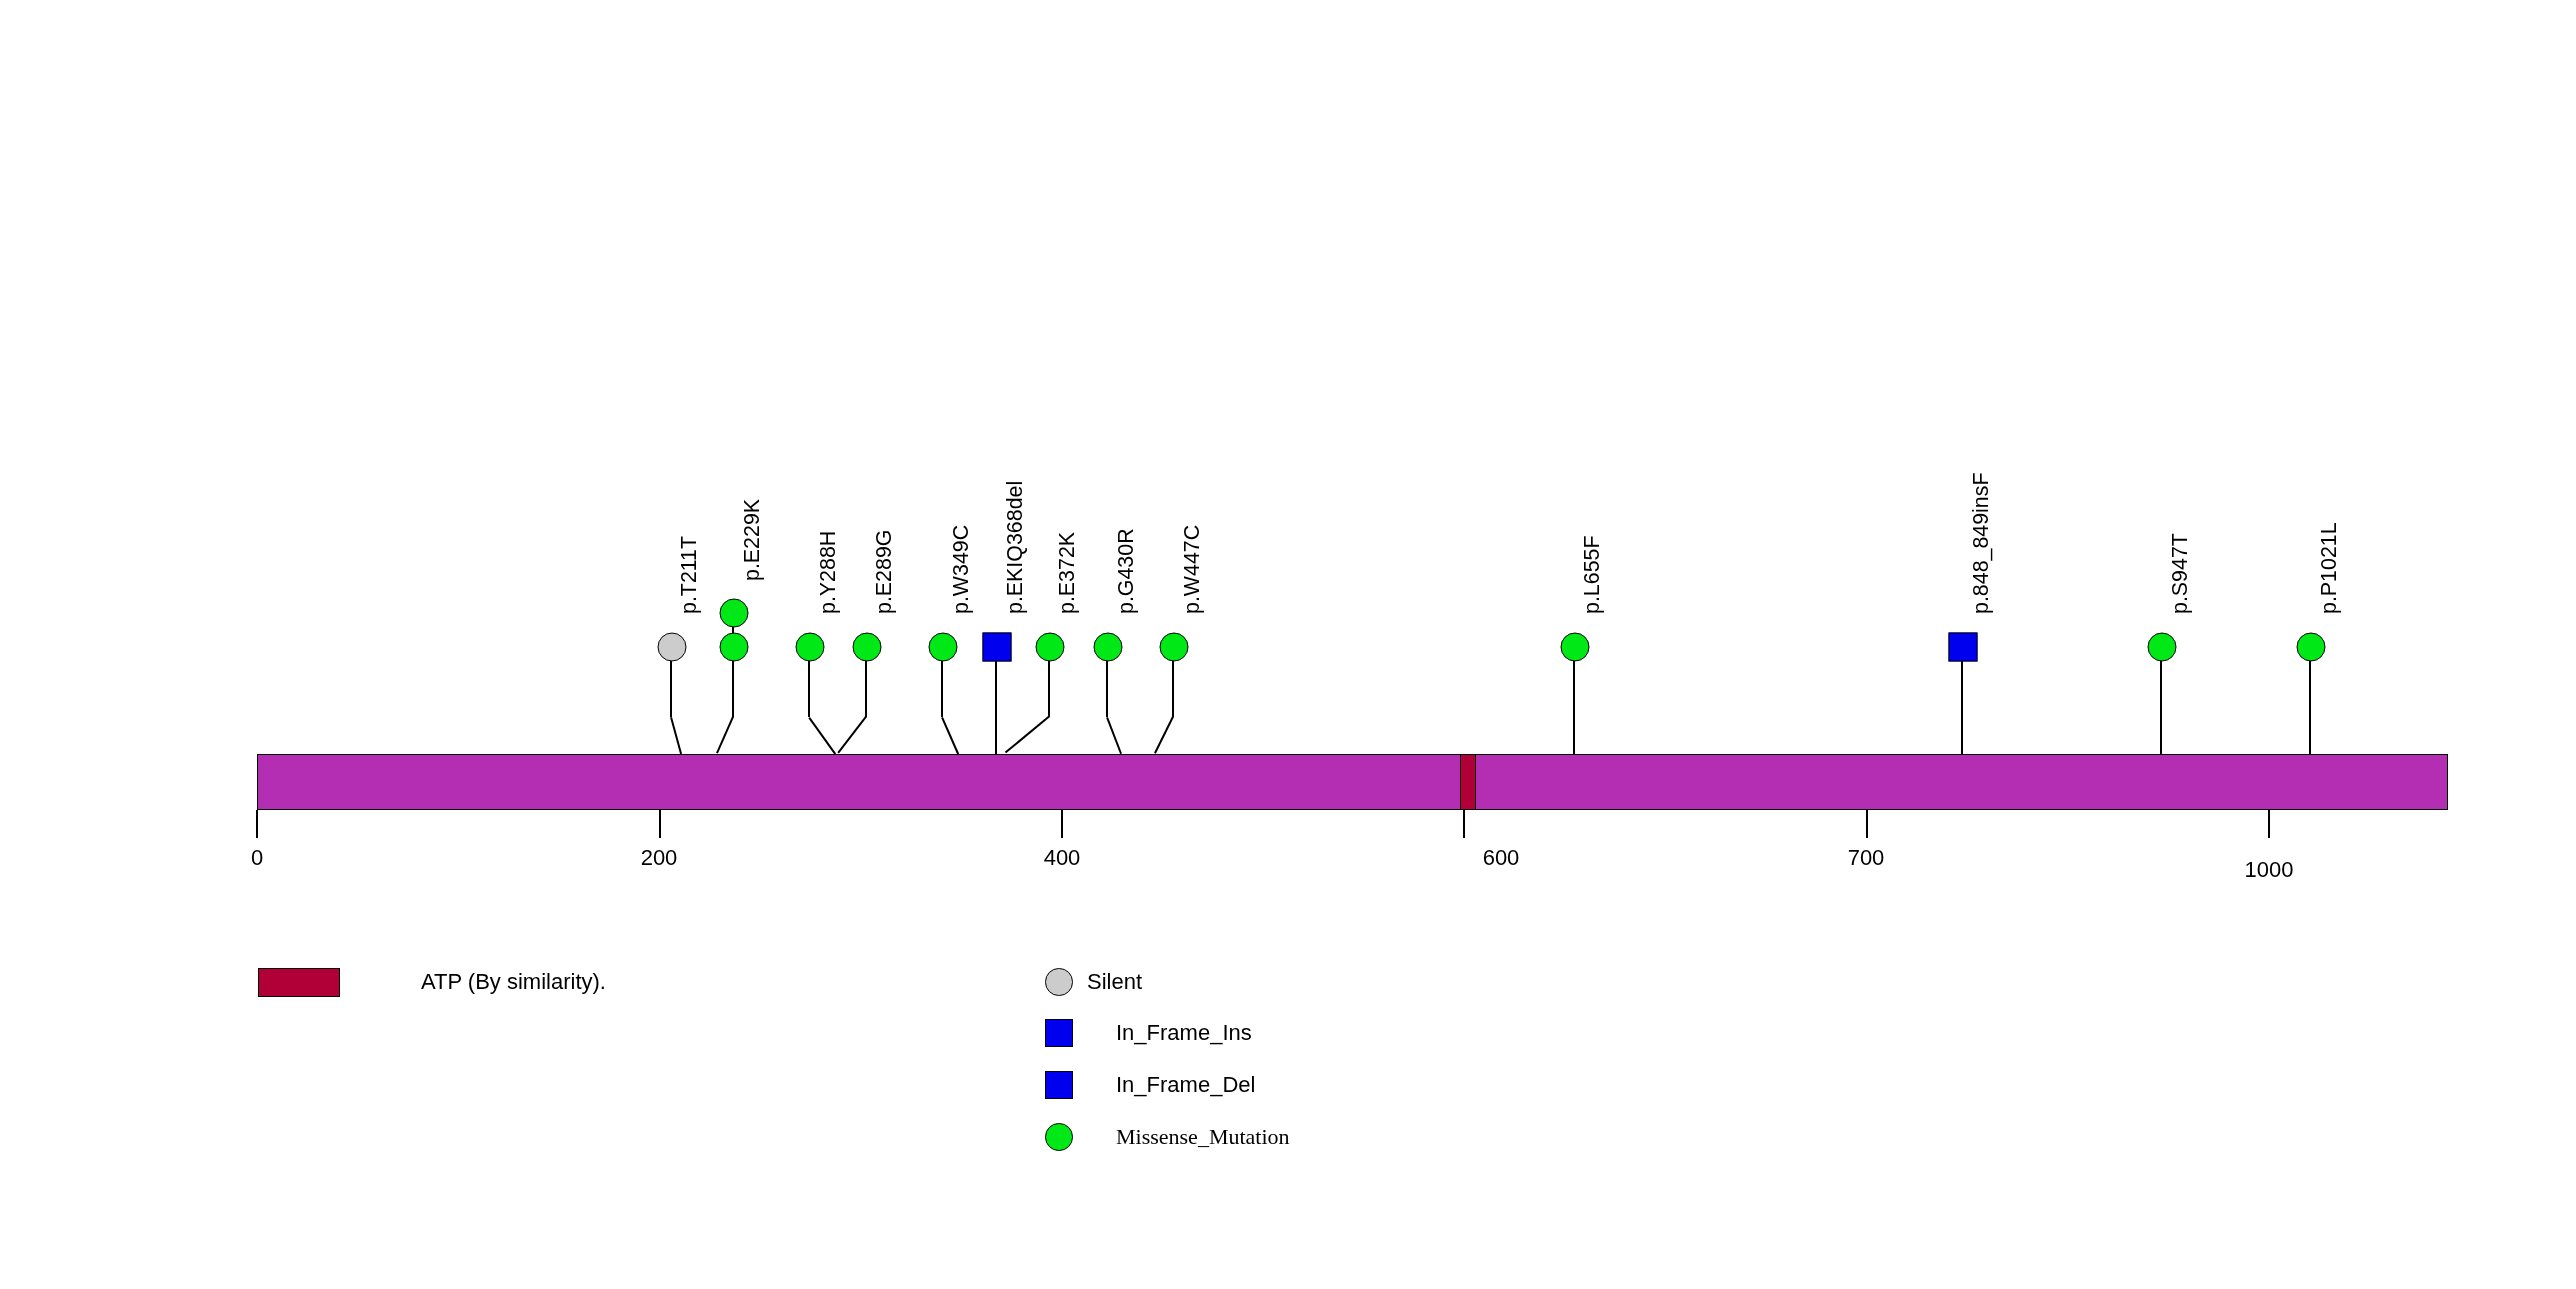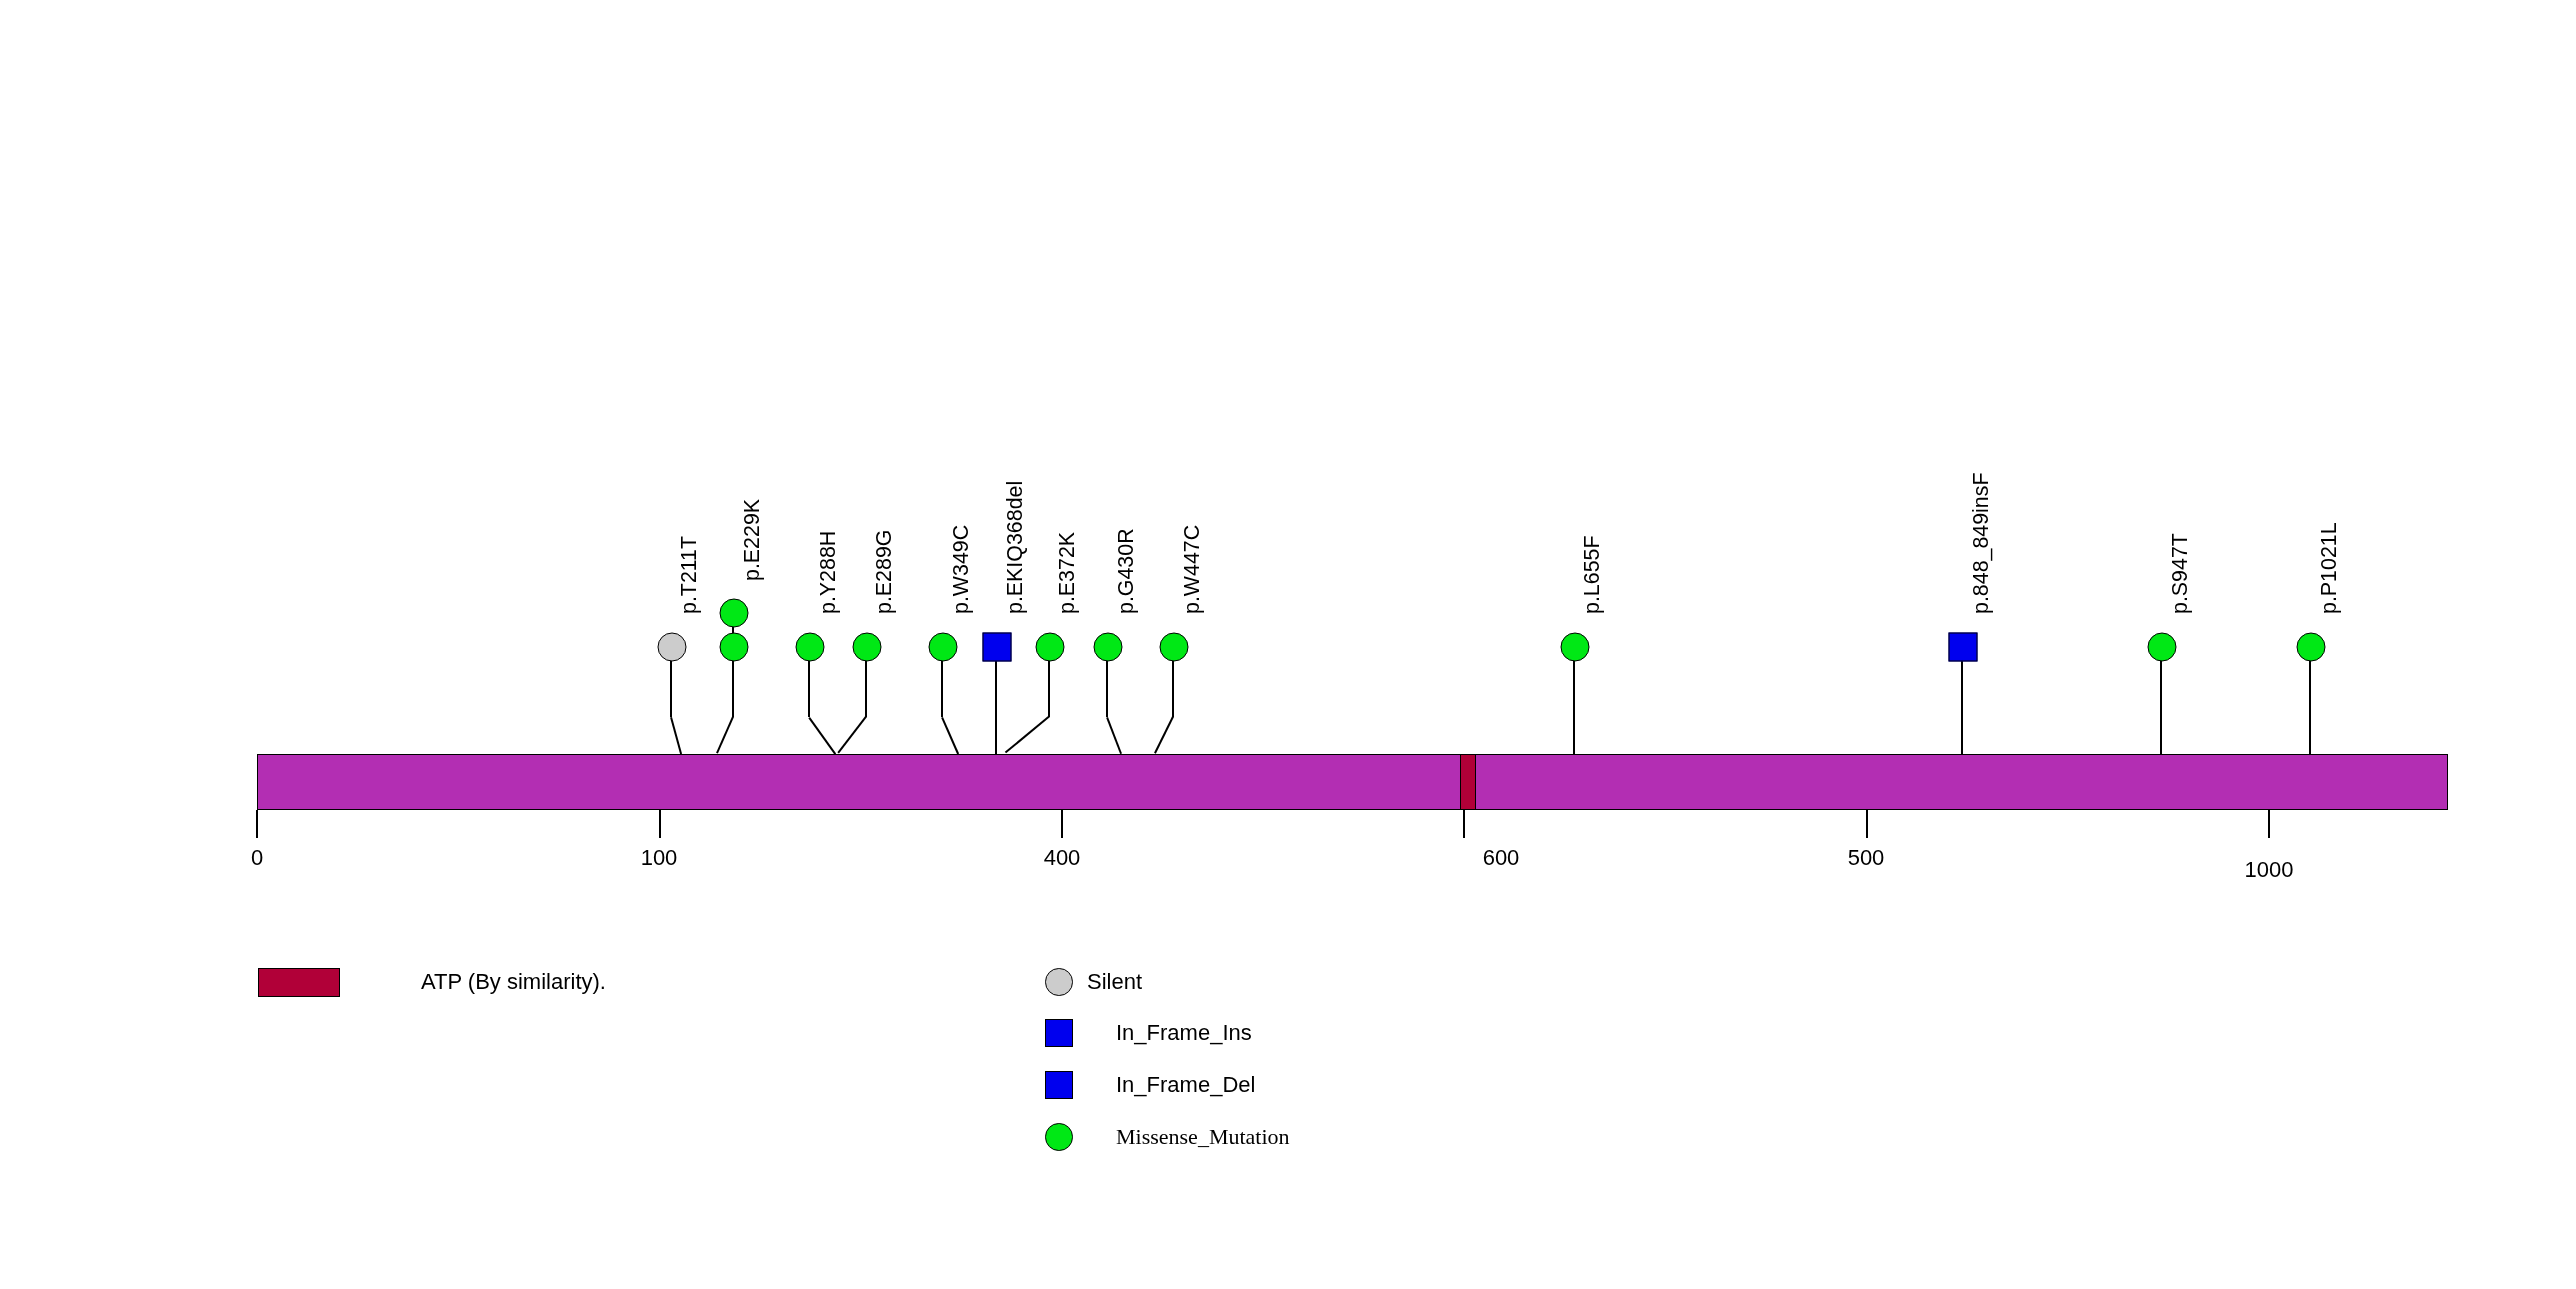--- a/index.html
+++ b/index.html
@@ -79,27 +79,27 @@
 
   <div id="backbone-layer">
       <div class="backbone" style="left: 257px; top: 754px; width: 2191px; height: 56px; background: rgb(179, 46, 179);"></div>
       <div class="domain" title="ATP (By similarity)." style="left: 1460px; top: 754px; width: 16px; height: 56px; background: rgb(177, 0, 56);"></div>
     </div>
 
   <div id="axis-layer">
       <div class="tick" style="left: 256px; top: 810px; height: 27.5px;"></div>
       <div class="ticklabel" style="left: 257px; top: 847px;">0</div>
       <div class="tick" style="left: 659px; top: 810px; height: 27.5px;"></div>
-      <div class="ticklabel" style="left: 659px; top: 847px;">100</div>
+      <div class="ticklabel" style="left: 659px; top: 847px;">200</div>
       <div class="tick" style="left: 1061px; top: 810px; height: 27.5px;"></div>
       <div class="ticklabel" style="left: 1062px; top: 847px;">400</div>
       <div class="tick" style="left: 1463px; top: 810px; height: 27.5px;"></div>
       <div class="ticklabel" style="left: 1464px; top: 847px; margin-left: 37px;">600</div>
       <div class="tick" style="left: 1866px; top: 810px; height: 27.5px;"></div>
-      <div class="ticklabel" style="left: 1866px; top: 847px;">500</div>
+      <div class="ticklabel" style="left: 1866px; top: 847px;">700</div>
       <div class="tick" style="left: 2268px; top: 810px; height: 27.5px;"></div>
       <div class="ticklabel" style="left: 2269px; top: 847px; margin-top: 12px;">1000</div>
     </div>
 
   <div id="heads-layer">
       <div class="head circle" title="p.T211T (Silent)" style="left: 672px; top: 647px; width: 29px; height: 29px; background: rgb(204, 204, 204);"></div>
       <div class="head circle" title="p.E229K (Missense_Mutation)" style="left: 734px; top: 647px; width: 29px; height: 29px; background: rgb(0, 232, 21);"></div>
       <div class="head circle" title="p.E229K (Missense_Mutation)" style="left: 734px; top: 613px; width: 29px; height: 29px; background: rgb(0, 232, 21);"></div>
       <div class="head circle" title="p.Y288H (Missense_Mutation)" style="left: 810px; top: 647px; width: 29px; height: 29px; background: rgb(0, 232, 21);"></div>
       <div class="head circle" title="p.E289G (Missense_Mutation)" style="left: 867px; top: 647px; width: 29px; height: 29px; background: rgb(0, 232, 21);"></div>

